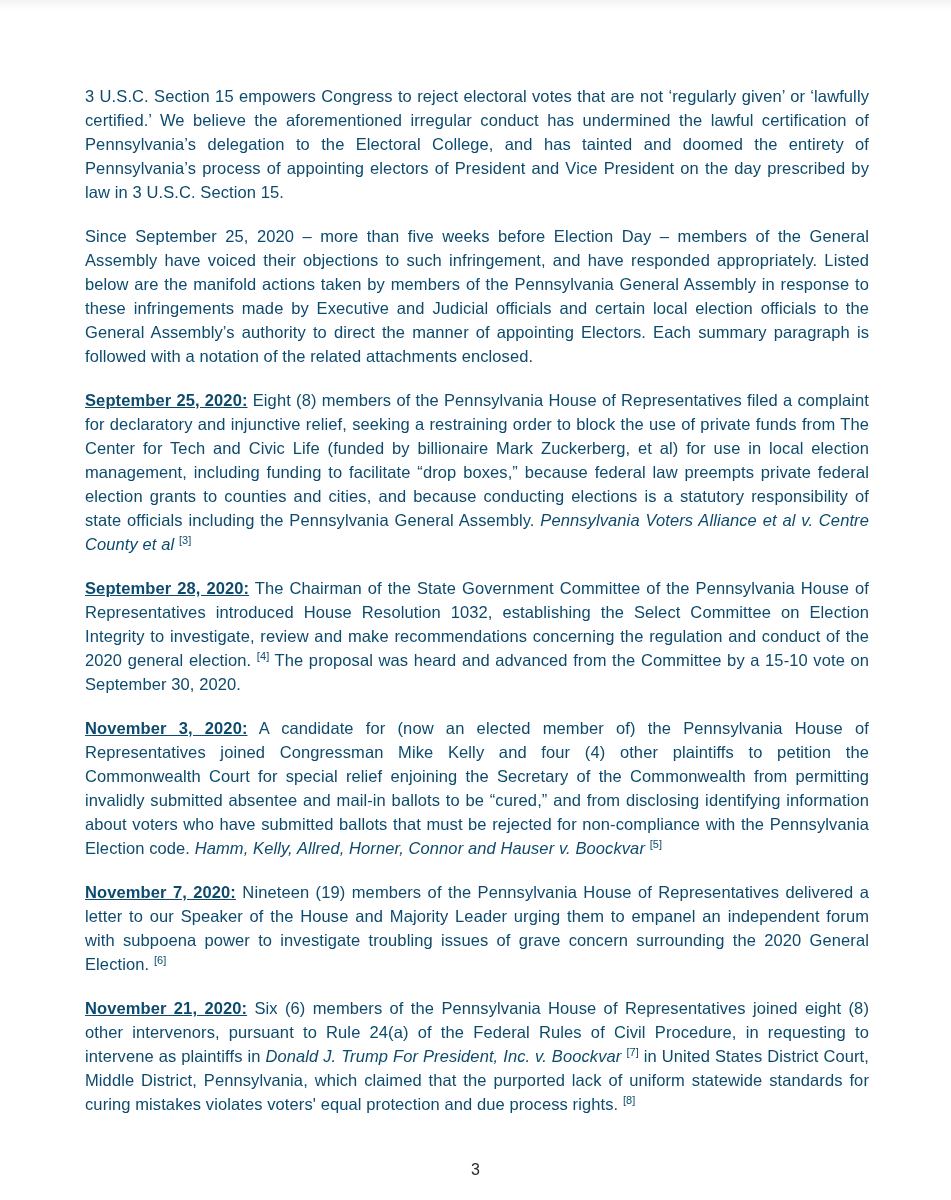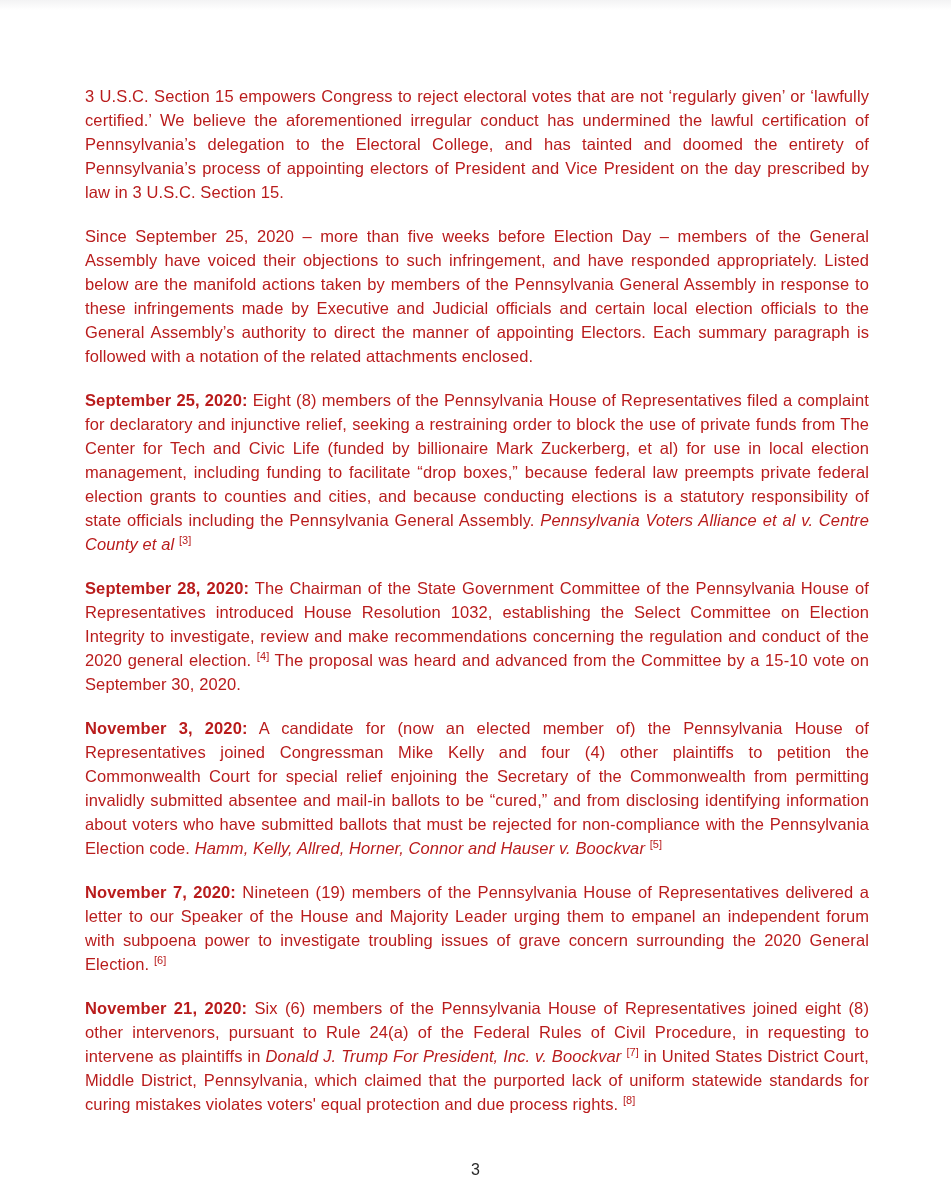--- a/index.html
+++ b/index.html
@@ -27,24 +27,24 @@
     top: 84px;
     left: 85px;
     width: 784px;
   }
   .para {
     margin: 0 0 20px 0;
     font-size: 16.5px;
     line-height: 24px;
     text-align: justify;
     letter-spacing: 0.1px;
-    color: #b91c1c;
+    color: #0c4a6e;
   }
   .seg-normal { font-style: normal; font-weight: normal; }
-  .seg-bold   { font-weight: bold; }
+  .seg-bold   { font-weight: bold; text-decoration: underline; }
   .seg-italic { font-style: italic; }
   sup.seg-sup {
     font-size: 11px;
     line-height: 0;
     vertical-align: super;
     font-style: normal;
   }
   .page-footer {
     position: absolute;
     top: 1160px;

